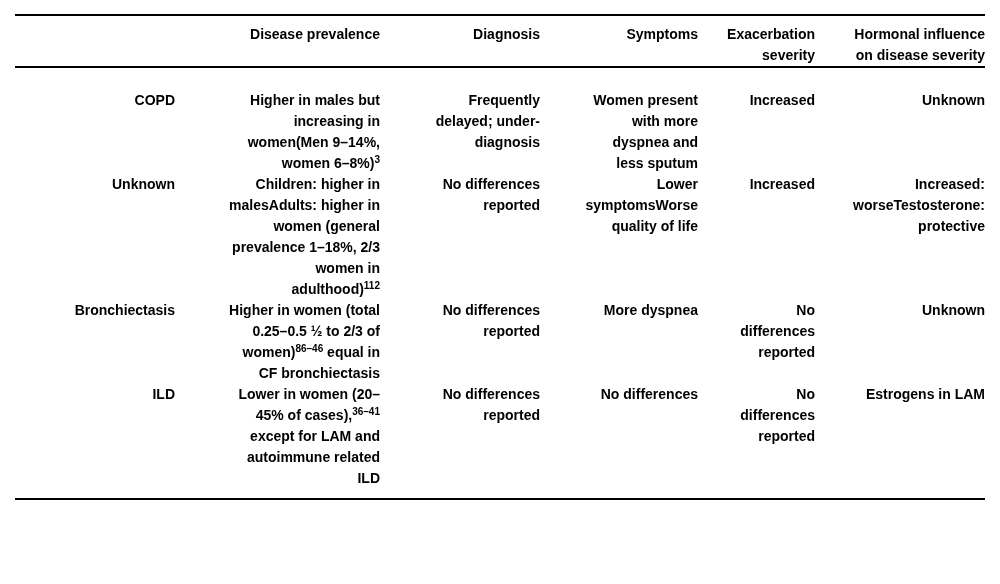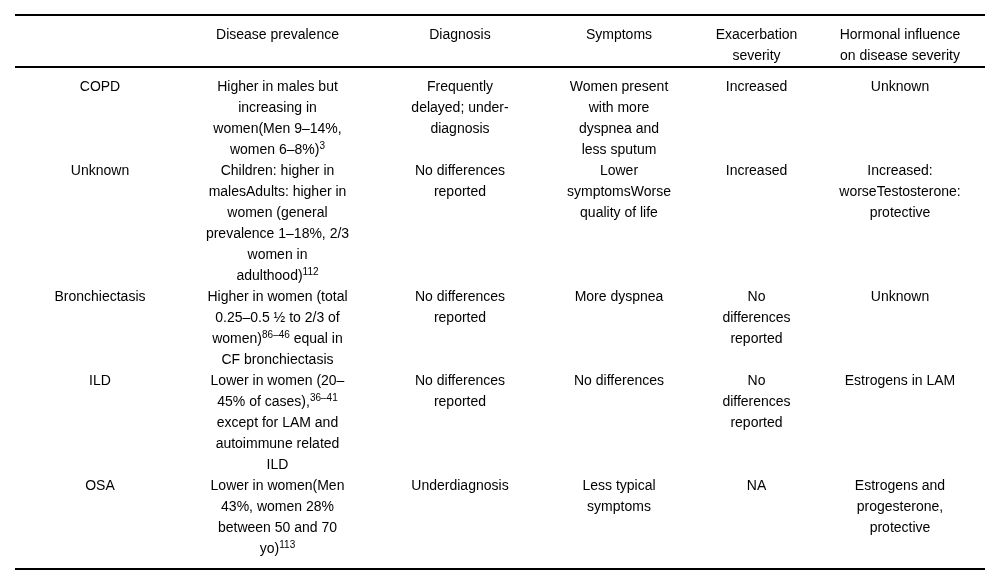--- a/index.html
+++ b/index.html
@@ -21,34 +21,34 @@
   table.paper-table {
     border-collapse: collapse;
     table-layout: fixed;
     width: 970px;
     border-top: 2px solid #000;
     border-bottom: 2px solid #000;
   }
   table.paper-table th,
   table.paper-table td {
     vertical-align: top;
-    text-align: center;
-    font-weight: normal;
+    text-align: right;
+    font-weight: bold;
     font-size: 14px;
     line-height: 21px;
     padding: 0;
     white-space: pre-line;
     overflow: hidden;
   }
   table.paper-table thead th {
     border-bottom: 2px solid #000;
     padding-top: 8px;
   }
   table.paper-table tbody tr:first-child td {
-    padding-top: 8px;
+    padding-top: 22px;
   }
   table.paper-table tbody tr:last-child td {
     padding-bottom: 9px;
   }
   table.paper-table .col-name {
     padding-left: 10px;
   }
   sup {
     font-size: 10px;
     line-height: 0;
@@ -139,29 +139,15 @@
 autoimmune related
 ILD</span></td>
         <td>No differences
 reported</td>
         <td>No differences</td>
         <td>No
 differences
 reported</td>
         <td>Estrogens in LAM</td>
       </tr>
-      <tr>
-        <td class="col-name">OSA</td>
-        <td><span>Lower in women(Men
-43%, women 28%
-between 50 and 70
-yo)</span><sup>113</sup></td>
-        <td>Underdiagnosis</td>
-        <td>Less typical
-symptoms</td>
-        <td>NA</td>
-        <td>Estrogens and
-progesterone,
-protective</td>
-      </tr>
     </tbody>
   </table>
 </div>
 
 </body></html>

